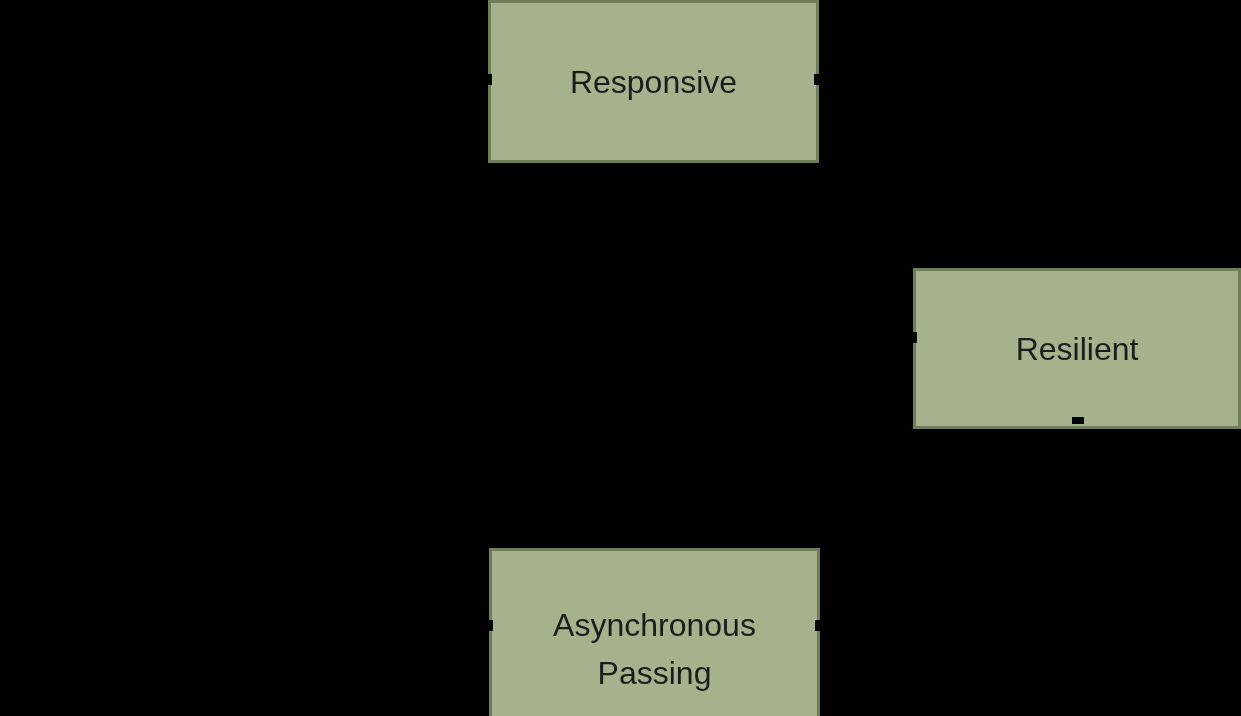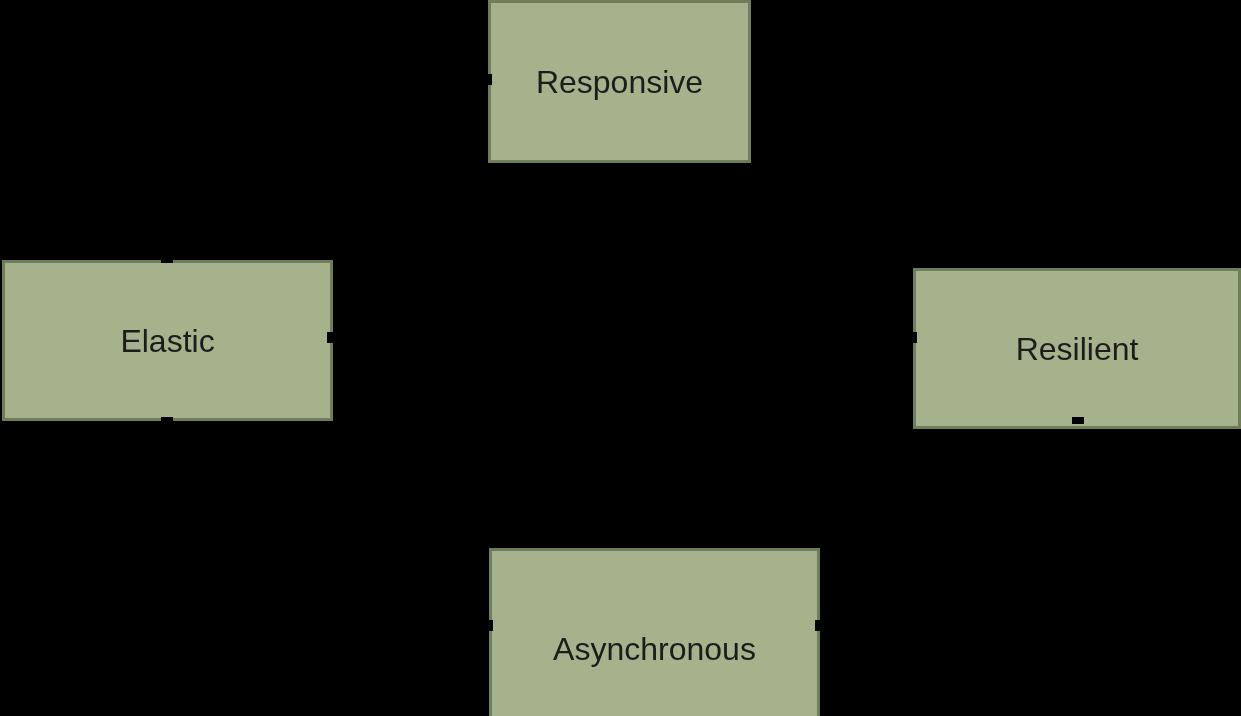--- a/index.html
+++ b/index.html
@@ -29,21 +29,21 @@
     font-size: 32px;
     line-height: 1.5;
     font-weight: 400;
   }
   .node .line { display: block; }
   .notch {
     position: absolute;
     background: var(--background, #000000);
   }
   
-  #node-responsive { left: 488px; top: 0px;   width: 263px; height: 163px; }
+  #node-responsive { left: 488px; top: 0px;   width: 331px; height: 163px; }
   #node-elastic    { left: 2px;   top: 260px; width: 331px; height: 161px; }
   #node-resilient  { left: 913px; top: 268px; width: 328px; height: 161px; }
   #node-async      { left: 489px; top: 548px; width: 331px; height: 202px; }
   
   #notch-responsive-left   { left: 485px;  top: 74px;  width: 7px;  height: 11px; }
   #notch-responsive-right  { left: 814px;  top: 74px;  width: 7px;  height: 11px; }
   #notch-elastic-top       { left: 161px;  top: 256px; width: 12px; height: 7px;  }
   #notch-elastic-right     { left: 327px;  top: 332px; width: 7px;  height: 11px; }
   #notch-elastic-bottom    { left: 161px;  top: 417px; width: 12px; height: 7px;  }
   #notch-resilient-top     { left: 1072px; top: 256px; width: 12px; height: 7px;  }
@@ -54,30 +54,28 @@
 </style>
 </head>
 <body>
 
 <div class="canvas">
 
   <div class="node" id="node-responsive">
     <span class="line">Responsive</span>
   </div>
 
-  <div class="node" id="node-elastic">
-    <span class="line">Elastic</span>
-  </div>
 
   <div class="node" id="node-resilient">
     <span class="line">Resilient</span>
   </div>
 
   <div class="node" id="node-async">
     <span class="line">Asynchronous</span>
+    <span class="line">Passing</span>
   </div>
 
   <div class="notch" id="notch-responsive-left"></div>
   <div class="notch" id="notch-responsive-right"></div>
   <div class="notch" id="notch-elastic-top"></div>
   <div class="notch" id="notch-elastic-right"></div>
   <div class="notch" id="notch-elastic-bottom"></div>
   <div class="notch" id="notch-resilient-top"></div>
   <div class="notch" id="notch-resilient-left"></div>
   <div class="notch" id="notch-resilient-bottom"></div>

